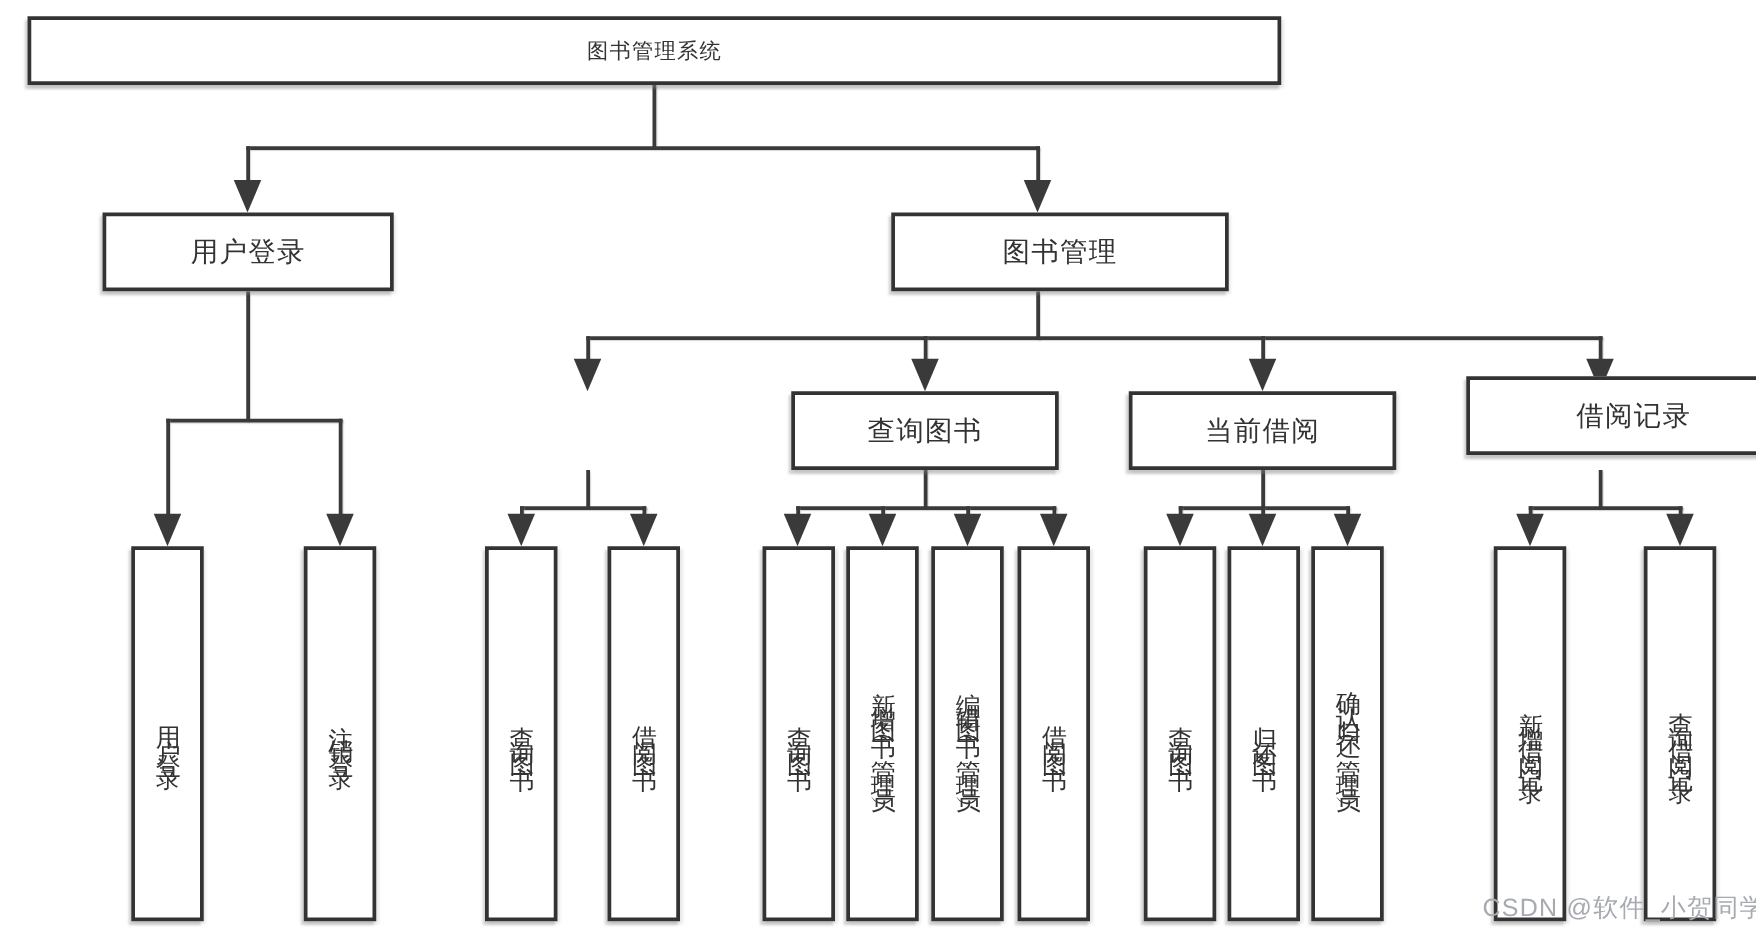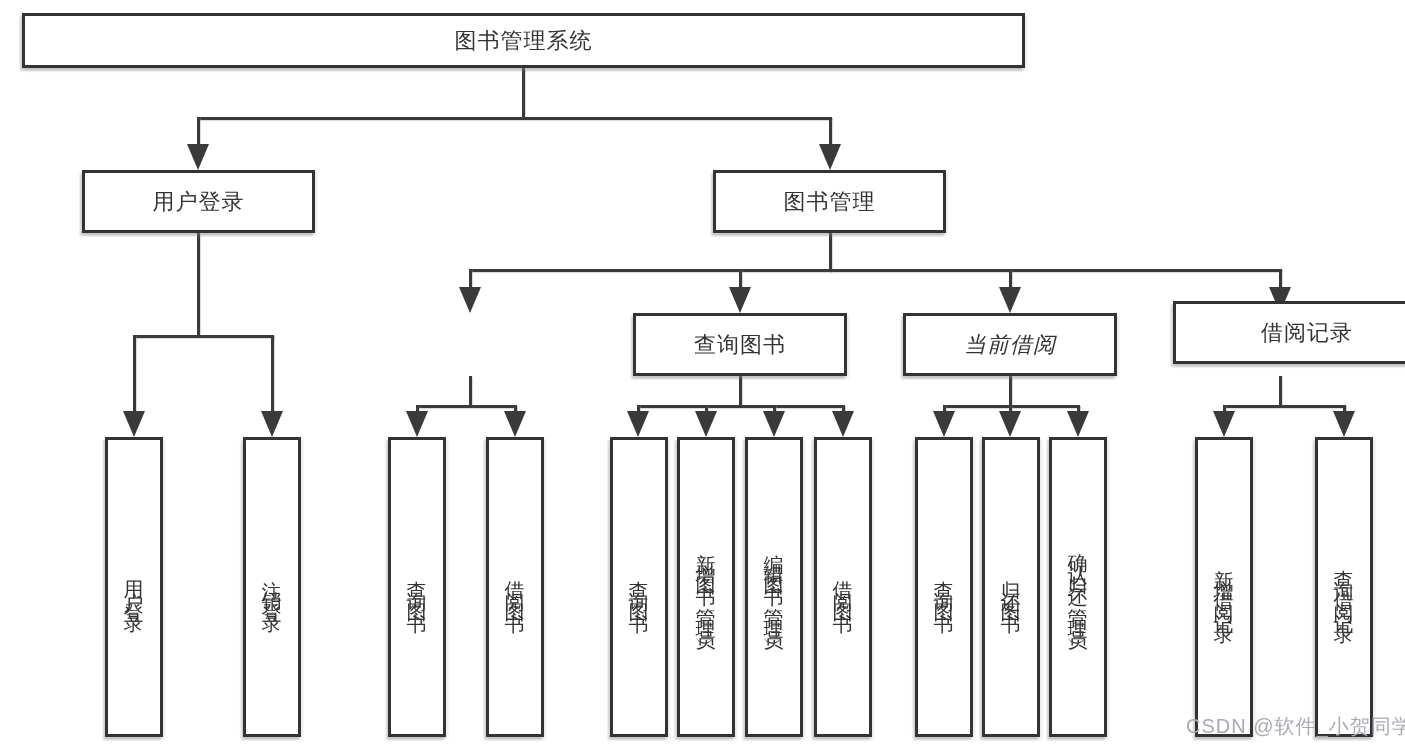--- a/index.html
+++ b/index.html
@@ -15,21 +15,21 @@
     box-sizing:border-box;
     background:#ffffff;
     border:3px solid #333333;
     display:flex;align-items:center;justify-content:center;
     color:#333333;
     font-size:22px;
     letter-spacing:1px;
     box-shadow:-2px 3px 2px rgba(120,120,120,0.35), 2px 2px 2px rgba(150,150,150,0.2);
     z-index:2;
   }
-  .box.title{font-size:22px;}
+  .box.title{font-size:17px;}
   .vbox{
     writing-mode:vertical-rl;
     text-orientation:mixed;
     font-size:20px;
     letter-spacing:11px;
     line-height:1;
     white-space:nowrap;
   }
   .line{
     position:absolute;
@@ -67,21 +67,21 @@
   <div class="line" style="left:522px;top:68px;width:3px;height:50px;"></div>
   <div class="line" style="left:197px;top:117px;width:635px;height:3px;"></div>
   <div class="line" style="left:197px;top:117px;width:3px;height:29px;"></div>
   <div class="arrow" style="left:187px;top:144px;"></div>
   <div class="line" style="left:829px;top:117px;width:3px;height:29px;"></div>
   <div class="arrow" style="left:819px;top:144px;"></div>
 
   <div class="box" style="left:82px;top:170px;width:233px;height:63px;">
     <span>用户登录</span>
   </div>
-  <div class="box" style="left:713px;top:170px;width:233px;height:63px;">
+  <div class="box" style="left:713px;top:170px;width:270px;height:63px;">
     <span>图书管理</span>
   </div>
 
   <div class="line" style="left:197px;top:233px;width:3px;height:104px;"></div>
   <div class="line" style="left:133px;top:335px;width:141px;height:3px;"></div>
   <div class="line" style="left:133px;top:335px;width:3px;height:78px;"></div>
   <div class="arrow" style="left:123px;top:411px;"></div>
   <div class="line" style="left:271px;top:335px;width:3px;height:78px;"></div>
   <div class="arrow" style="left:261px;top:411px;"></div>
 
@@ -92,21 +92,21 @@
   <div class="line" style="left:739px;top:269px;width:3px;height:20px;"></div>
   <div class="arrow" style="left:729px;top:287px;"></div>
   <div class="line" style="left:1009px;top:269px;width:3px;height:20px;"></div>
   <div class="arrow" style="left:999px;top:287px;"></div>
   <div class="line" style="left:1279px;top:269px;width:3px;height:20px;"></div>
   <div class="arrow" style="left:1269px;top:287px;"></div>
 
   <div class="box" style="left:633px;top:313px;width:214px;height:63px;">
     <span>查询图书</span>
   </div>
-  <div class="box" style="left:903px;top:313px;width:214px;height:63px;font-style:italic;">
+  <div class="box" style="left:903px;top:313px;width:214px;height:63px;">
     <span>当前借阅</span>
   </div>
   <div class="box" style="left:1173px;top:301px;width:244px;height:63px;padding-left:24px;">
     <span>借阅记录</span>
   </div>
 
   <div class="line" style="left:469px;top:376px;width:3px;height:31px;"></div>
   <div class="line" style="left:416px;top:405px;width:101px;height:3px;"></div>
   <div class="line" style="left:416px;top:405px;width:3px;height:8px;"></div>
   <div class="arrow" style="left:406px;top:411px;"></div>

